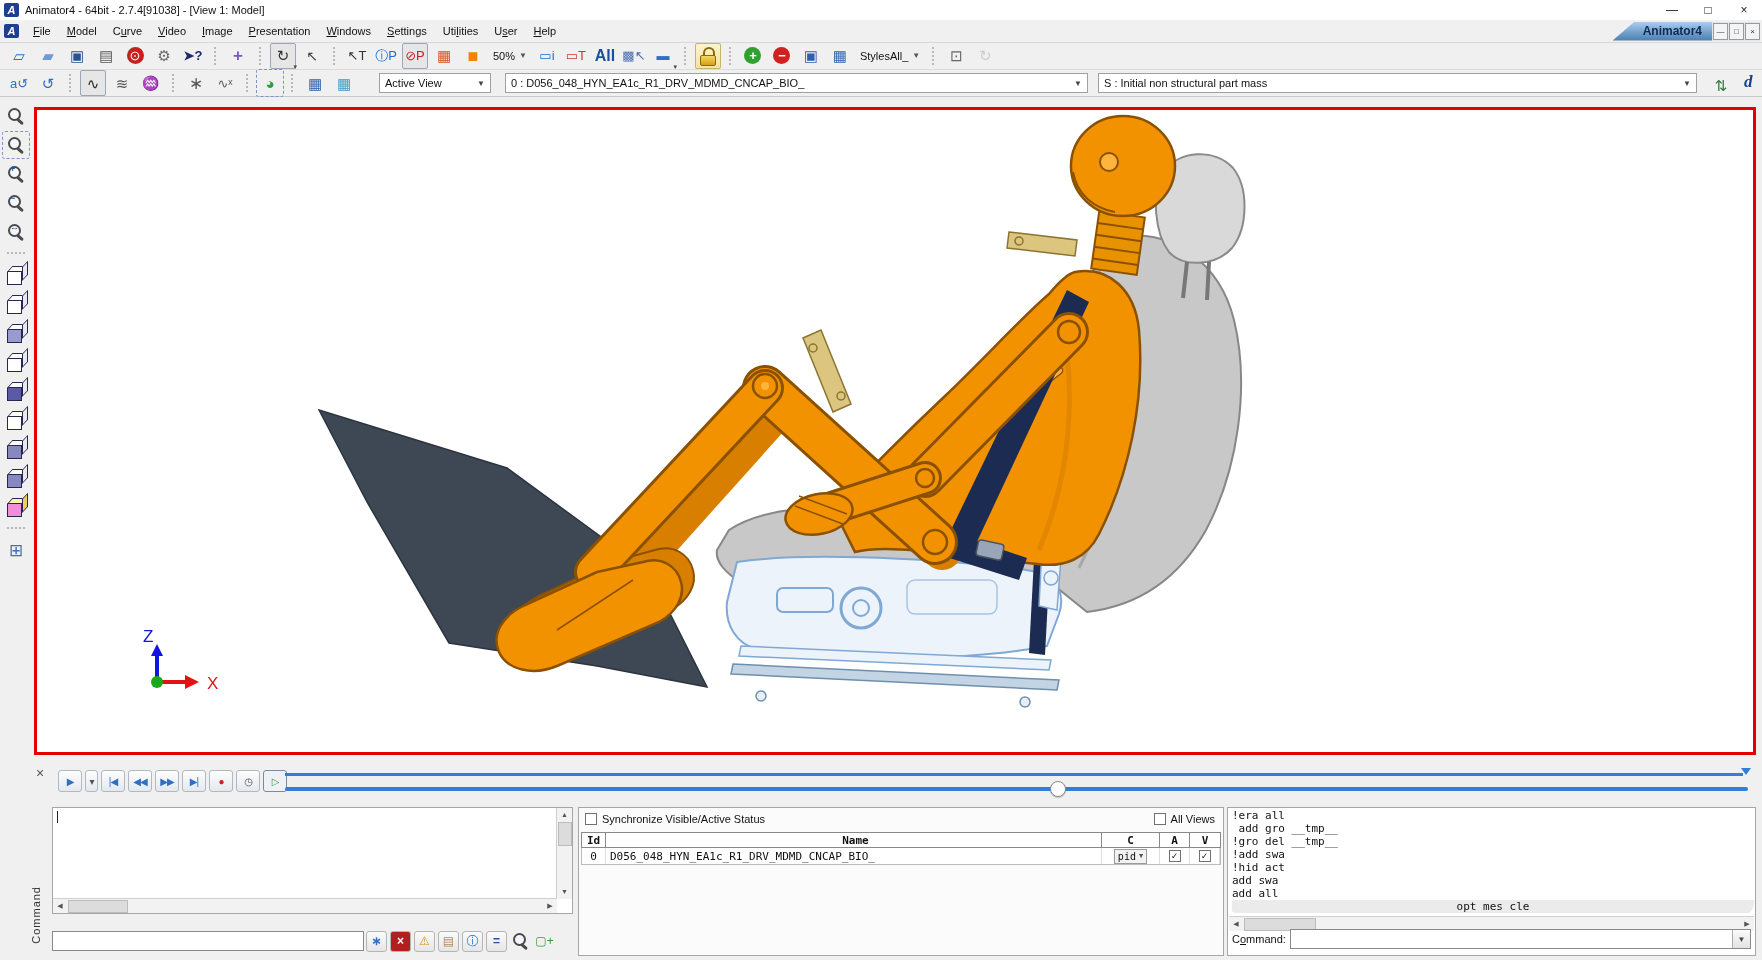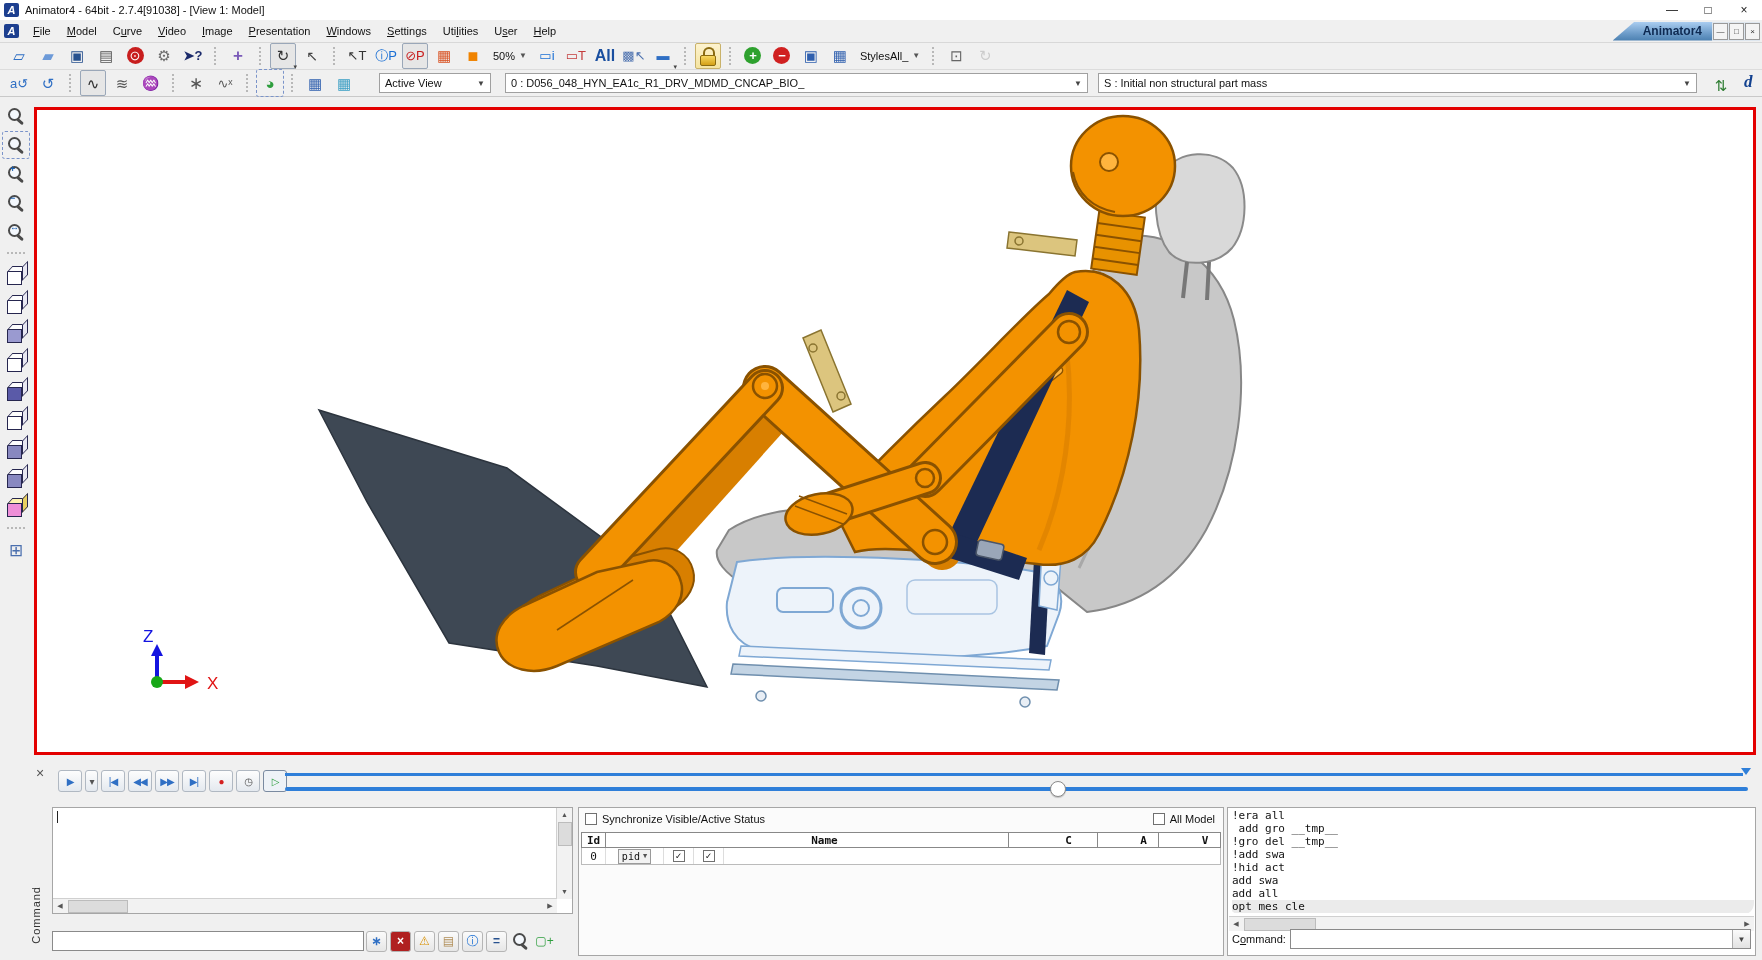--- a/index.html
+++ b/index.html
@@ -128,38 +128,38 @@
   .cbtn{width:21px;height:21px;background:linear-gradient(#fbfbfb,#e6e6e6);border:1px solid #b5b5b5;
         border-radius:3px;display:inline-flex;align-items:center;justify-content:center;font-size:12px;box-sizing:border-box;}
   .cbtn.flat{background:transparent;border-color:transparent;}
   
   #model-panel{left:578px;top:51px;width:646px;height:149px;background:#fbfbfb;}
   .chk{display:inline-block;width:12px;height:12px;border:1px solid #707070;background:#fff;box-sizing:border-box;
        font-size:10px;line-height:10px;text-align:center;color:#222;}
   #sync-row{position:absolute;left:6px;top:5px;display:flex;align-items:center;gap:5px;}
   #allviews-row{position:absolute;right:8px;top:5px;display:flex;align-items:center;gap:5px;}
   #model-table{position:absolute;left:2px;right:2px;top:24px;font-family:"DejaVu Sans Mono",monospace;font-size:11px;}
-  .thead{display:flex;height:16px;background:#fff;border:1px solid #888;box-sizing:border-box;font-weight:bold;gap:31px;}
+  .thead{display:flex;height:16px;background:#fff;border:1px solid #888;box-sizing:border-box;font-weight:bold;}
   .thead>div{border-right:1px solid #888;display:flex;align-items:center;justify-content:center;box-sizing:border-box;}
   .thead>div:last-child{border-right:none;}
   .trow{display:flex;height:17px;background:#fff;border:1px solid #bbb;border-top:none;box-sizing:border-box;align-items:center;}
   .trow>div{border-right:1px solid #ddd;height:100%;display:flex;align-items:center;box-sizing:border-box;}
   .col-id{width:24px;justify-content:center;}
   .col-name{flex:1;padding-left:4px;}
   .col-c{width:58px;justify-content:center;}
   .col-a,.col-v{width:30px;justify-content:center;border-right:none;}
   .pidbox{display:inline-flex;align-items:center;gap:3px;border:1px solid #9a9a9a;background:#f2f2f2;
           padding:0 3px;height:13px;font-size:10px;}
   .pidbox .ar{font-size:7px;color:#555;}
   
   #console-panel{left:1227px;top:51px;width:529px;height:149px;}
   #console-lines{position:absolute;left:1px;right:1px;top:1px;height:106px;overflow:hidden;
                  font-family:"DejaVu Sans Mono",monospace;font-size:11px;line-height:13px;padding-left:3px;border-radius:12px;}
   .cline{white-space:pre;}
-  .cline.hl{background:#ebebeb;}
+  .cline.hl{background:#ebebeb;text-align:center;}
   #console-hscroll{position:absolute;left:1px;right:1px;top:108px;height:14px;background:#f2f2f2;border-top:1px solid #d0d0d0;}
   #console-hscroll .a{position:absolute;top:0;width:14px;height:13px;font-size:7px;color:#555;text-align:center;line-height:13px;}
   #console-hscroll .thumb{position:absolute;left:15px;top:1px;width:70px;height:11px;background:#dcdcdc;border:1px solid #bcbcbc;}
   #prompt-row{position:absolute;left:4px;right:4px;bottom:5px;height:22px;display:flex;align-items:center;gap:4px;}
   #prompt-combo{flex:1;height:20px;border:1px solid #8a8a8a;background:#fff;display:flex;align-items:center;box-sizing:border-box;}
   #prompt-combo .btn{margin-left:auto;width:17px;height:18px;background:linear-gradient(#fbfbfb,#e2e2e2);
                      border-left:1px solid #adadad;display:flex;align-items:center;justify-content:center;font-size:8px;color:#444;}
 </style>
 </head>
 <body>
@@ -553,33 +553,34 @@
         </div>
     </div>
 
     <div id="model-panel" class="panelbox">
       <div id="sync-row">
         <span class="chk"></span>
         <span>Synchronize Visible/Active Status</span>
       </div>
       <div id="allviews-row">
         <span class="chk"></span>
-        <span>All Model</span>
+        <span>All Views</span>
       </div>
       <div id="model-table">
         <div class="thead" id="model-thead">
             <div class="col-id">Id</div>
             <div class="col-name">Name</div>
             <div class="col-c">C</div>
             <div class="col-a">A</div>
             <div class="col-v">V</div>
           </div>
         <div id="model-tbody">
             <div class="trow">
               <div class="col-id">0</div>
+              <div class="col-name">D056_048_HYN_EA1c_R1_DRV_MDMD_CNCAP_BIO_</div>
               <div class="col-c">
                 <div class="pidbox">
                   <span>pid</span>
                   <span class="ar">▼</span>
                 </div>
               </div>
               <div class="col-a">
                 <span class="chk">✓</span>
               </div>
               <div class="col-v">

